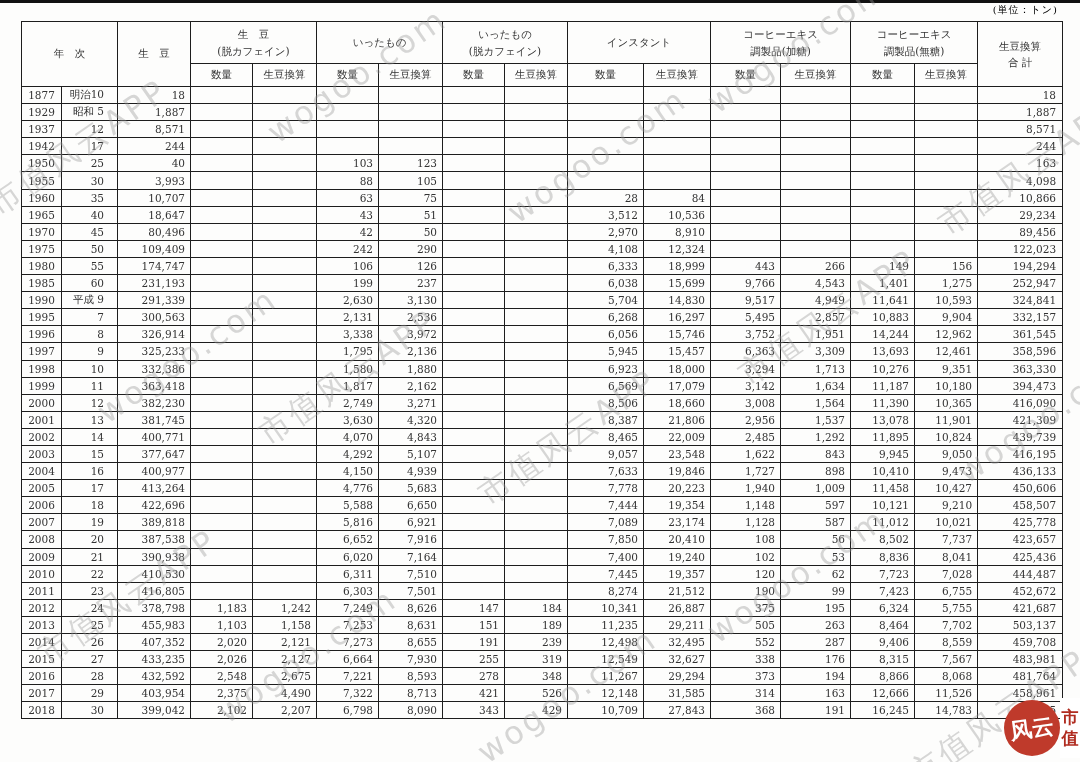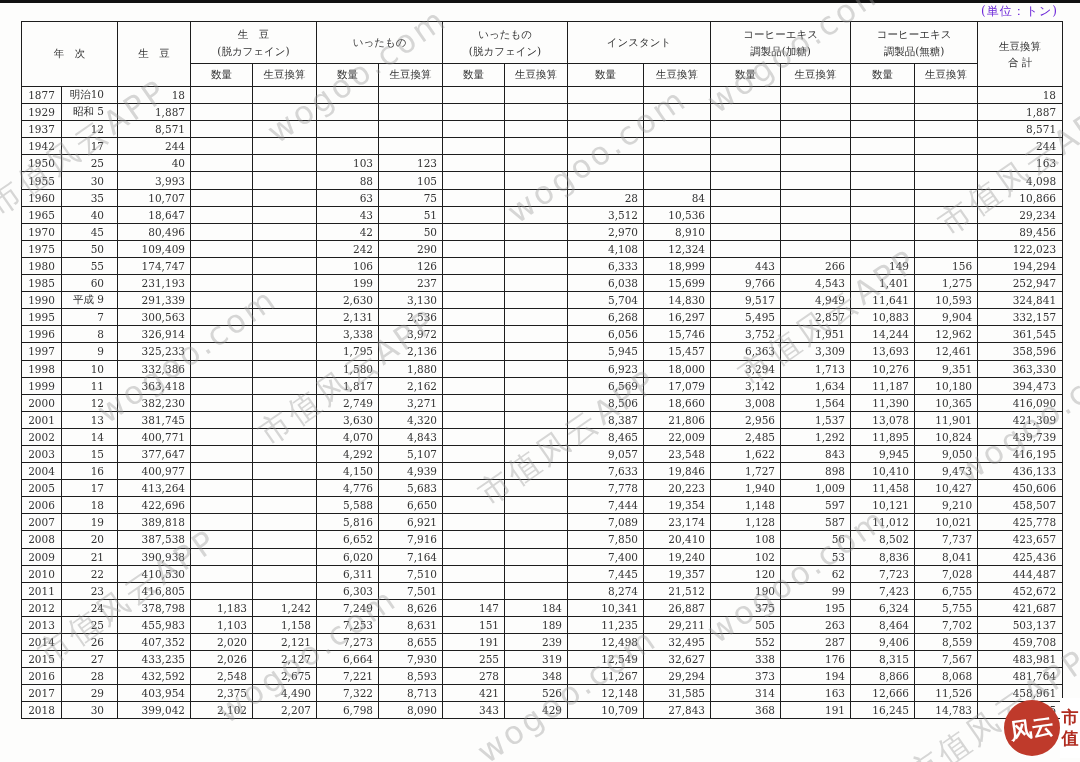--- a/index.html
+++ b/index.html
@@ -4,21 +4,21 @@
 <style>
   html,body{margin:0;padding:0;}
   body{
     width:1080px;height:762px;position:relative;overflow:hidden;
     background:#fdfdfc;
     font-family:"DejaVu Serif","Liberation Serif",serif;
     color:#2f2f2f;
   }
   .top-rule{position:absolute;top:0;left:0;width:1080px;height:3px;background:#111;}
   .unit-label{
-    position:absolute;top:3px;right:22px;font-size:12px;letter-spacing:1px;color:#6d28d9;
+    position:absolute;top:3px;right:22px;font-size:10px;letter-spacing:1px;color:#000000;
   }
   table.data{
     position:absolute;top:21px;left:21px;
     width:1041px;border-collapse:collapse;table-layout:fixed;
     background:transparent;
   }
   table.data th,table.data td{
     border:1px solid #1d1d1d;
     font-size:10.5px;color:#333;
     padding:0 5px 0 0;

